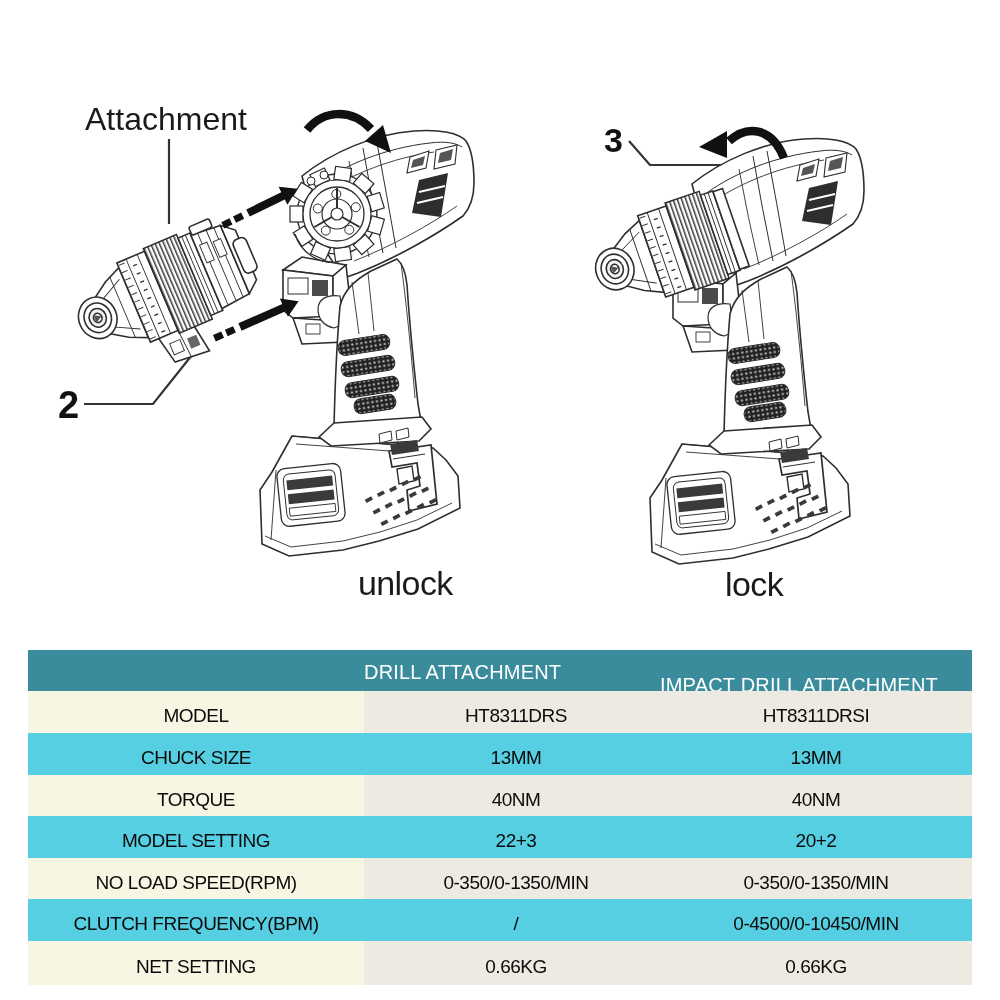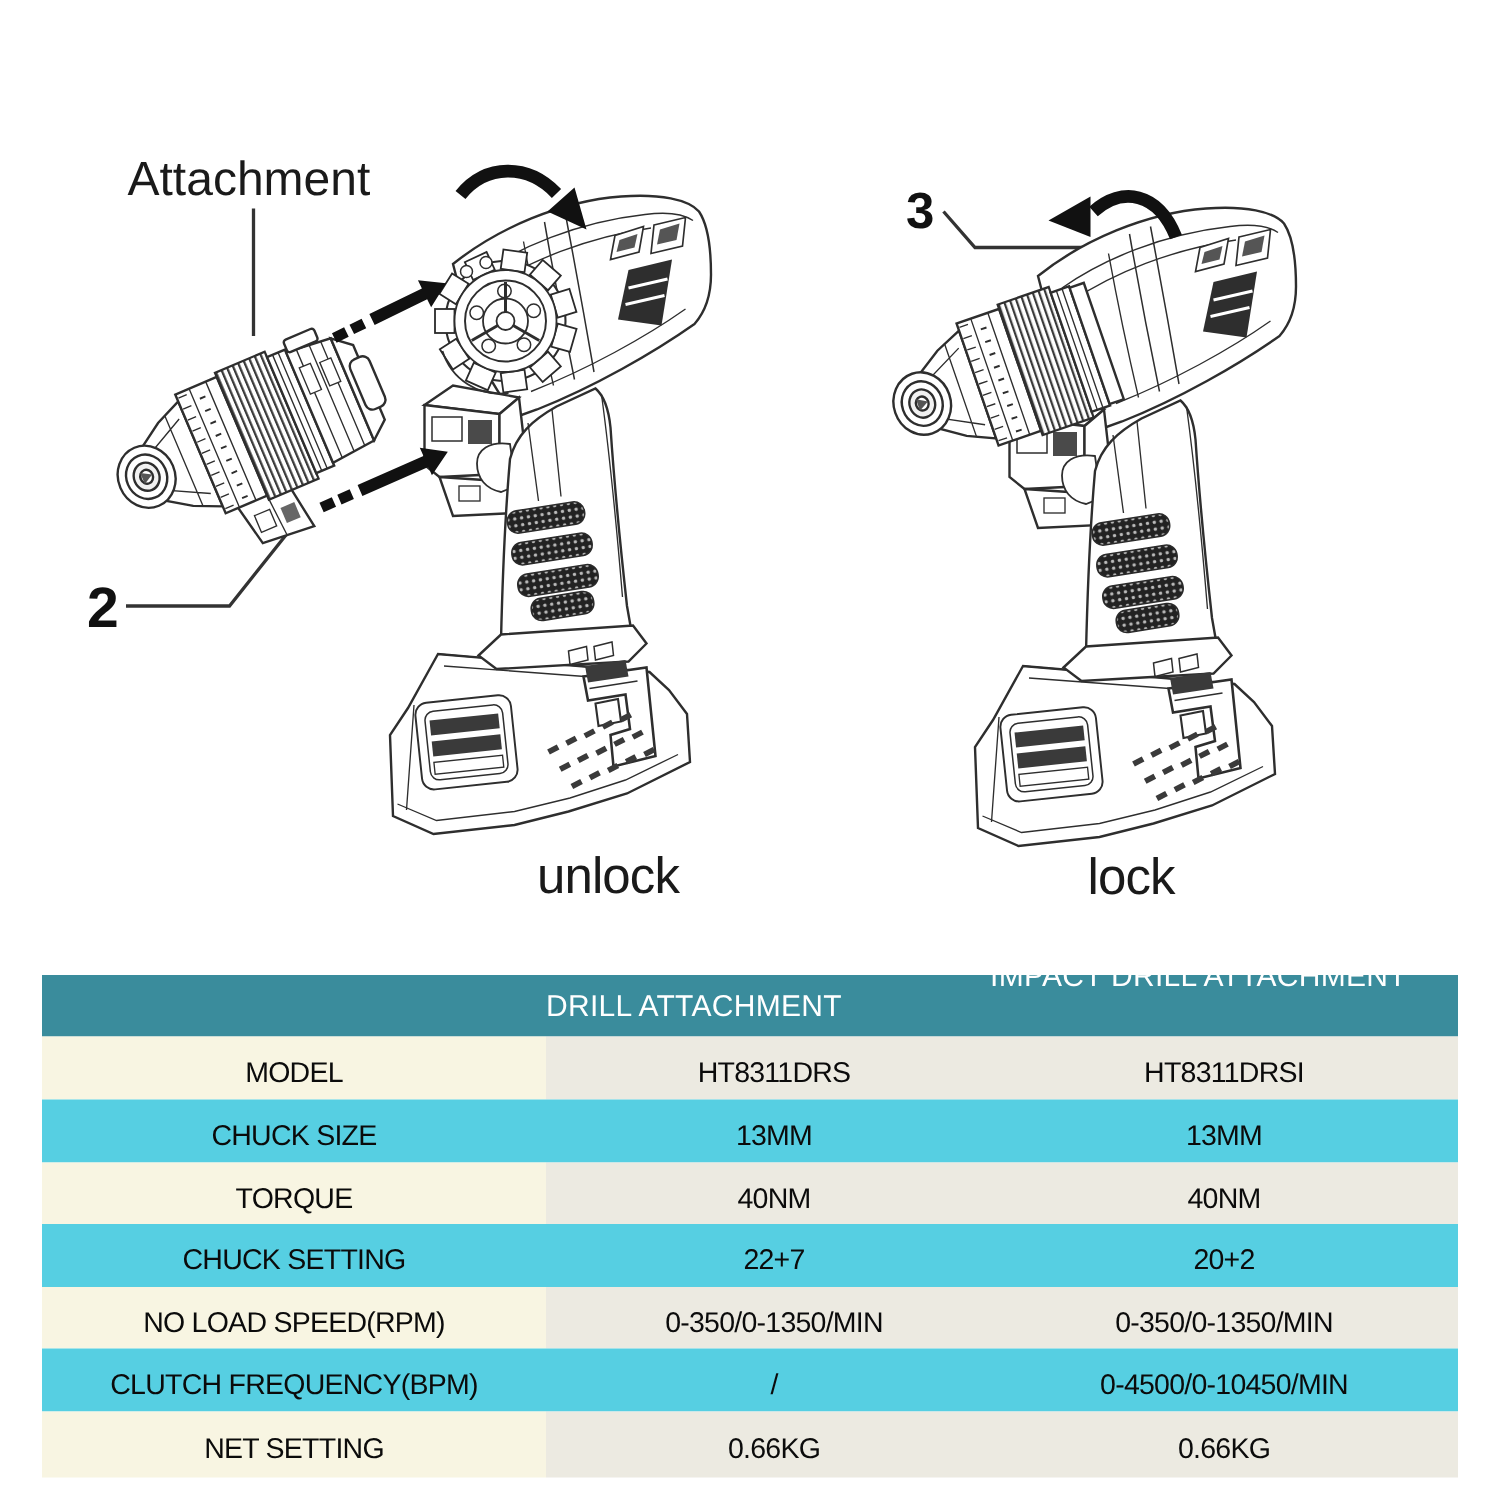--- a/index.html
+++ b/index.html
@@ -249,38 +249,38 @@
       <path d="M -28,-3.5 L -19,-3.5 L -19,3.5 L -28,3.5 Z M -15,-3.5 L -6,-3.5 L -6,3.5 L -15,3.5 Z" fill="#111"></path>
       <path d="M 0,-4 L 39,-4 L 39,-10 L 55,0 L 39,10 L 39,4 L 0,4 Z" fill="#111"></path>
     </g>
 <g transform="translate(240,327) rotate(-23.8)">
       <path d="M -28,-3.5 L -19,-3.5 L -19,3.5 L -28,3.5 Z M -15,-3.5 L -6,-3.5 L -6,3.5 L -15,3.5 Z" fill="#111"></path>
       <path d="M 0,-4 L 48,-4 L 48,-10 L 64,0 L 48,10 L 48,4 L 0,4 Z" fill="#111"></path>
     </g>
 </svg>
 <div style="position:absolute;left:28px;top:650px;width:944px;height:41px;background:#3a8c9c"></div>
 <div class="hd" style="left:364px;top:650px;width:304px;height:41px">DRILL ATTACHMENT</div>
-<div class="hd" style="left:660px;top:630px;width:312px;height:41px">IMPACT DRILL ATTACHMENT</div>
+<div class="hd" style="left:660px;top:663px;width:312px;height:41px">IMPACT DRILL ATTACHMENT</div>
 <div style="position:absolute;left:28px;top:691px;width:336px;height:42px;background:#f8f5e2"></div>
 <div style="position:absolute;left:364px;top:691px;width:608px;height:42px;background:#eceae1"></div>
 <div class="c" style="left:28px;top:691px;width:336px;height:42px;line-height:42px">MODEL</div>
 <div class="c" style="left:364px;top:691px;width:304px;height:42px;line-height:42px">HT8311DRS</div>
 <div class="c" style="left:660px;top:691px;width:312px;height:42px;line-height:42px">HT8311DRSI</div>
 <div style="position:absolute;left:28px;top:733px;width:944px;height:42px;background:#56cfe2"></div>
 <div class="c" style="left:28px;top:733px;width:336px;height:42px;line-height:42px">CHUCK SIZE</div>
 <div class="c" style="left:364px;top:733px;width:304px;height:42px;line-height:42px">13MM</div>
 <div class="c" style="left:660px;top:733px;width:312px;height:42px;line-height:42px">13MM</div>
 <div style="position:absolute;left:28px;top:775px;width:336px;height:41px;background:#f8f5e2"></div>
 <div style="position:absolute;left:364px;top:775px;width:608px;height:41px;background:#eceae1"></div>
 <div class="c" style="left:28px;top:775px;width:336px;height:41px;line-height:41px">TORQUE</div>
 <div class="c" style="left:364px;top:775px;width:304px;height:41px;line-height:41px">40NM</div>
 <div class="c" style="left:660px;top:775px;width:312px;height:41px;line-height:41px">40NM</div>
 <div style="position:absolute;left:28px;top:816px;width:944px;height:42px;background:#56cfe2"></div>
-<div class="c" style="left:28px;top:816px;width:336px;height:42px;line-height:42px">CHUCK SETTING</div>
-<div class="c" style="left:364px;top:816px;width:304px;height:42px;line-height:42px">22+7</div>
+<div class="c" style="left:28px;top:816px;width:336px;height:42px;line-height:42px">MODEL SETTING</div>
+<div class="c" style="left:364px;top:816px;width:304px;height:42px;line-height:42px">22+3</div>
 <div class="c" style="left:660px;top:816px;width:312px;height:42px;line-height:42px">20+2</div>
 <div style="position:absolute;left:28px;top:858px;width:336px;height:41px;background:#f8f5e2"></div>
 <div style="position:absolute;left:364px;top:858px;width:608px;height:41px;background:#eceae1"></div>
 <div class="c" style="left:28px;top:858px;width:336px;height:41px;line-height:41px">NO LOAD SPEED(RPM)</div>
 <div class="c" style="left:364px;top:858px;width:304px;height:41px;line-height:41px">0-350/0-1350/MIN</div>
 <div class="c" style="left:660px;top:858px;width:312px;height:41px;line-height:41px">0-350/0-1350/MIN</div>
 <div style="position:absolute;left:28px;top:899px;width:944px;height:42px;background:#56cfe2"></div>
 <div class="c" style="left:28px;top:899px;width:336px;height:42px;line-height:42px">CLUTCH FREQUENCY(BPM)</div>
 <div class="c" style="left:364px;top:899px;width:304px;height:42px;line-height:42px">/</div>
 <div class="c" style="left:660px;top:899px;width:312px;height:42px;line-height:42px">0-4500/0-10450/MIN</div>

